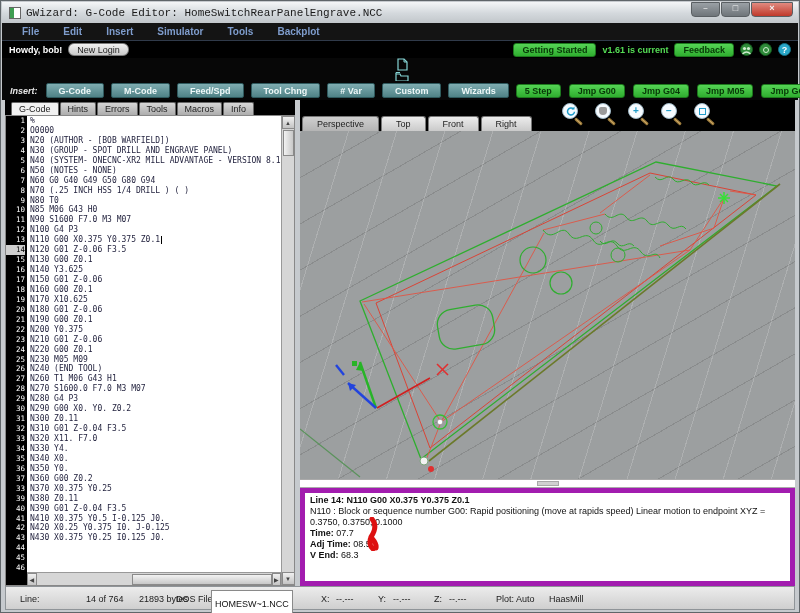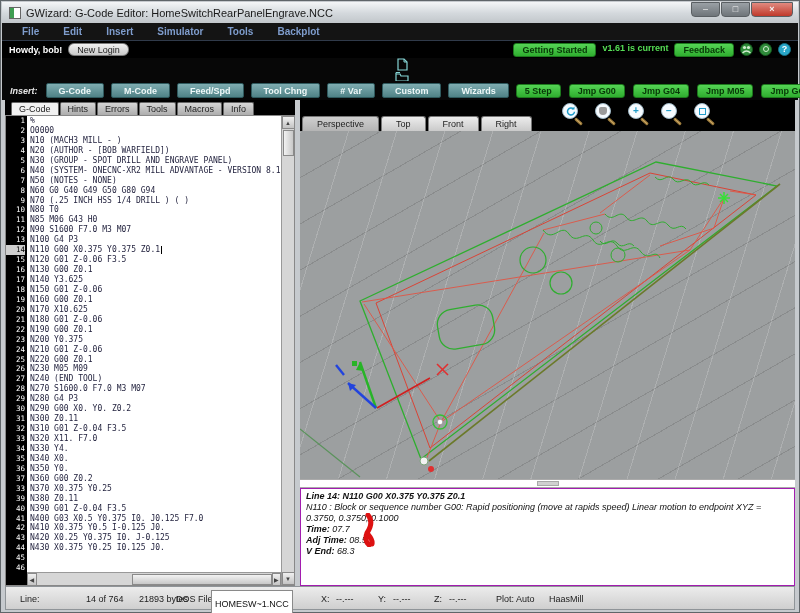--- a/index.html
+++ b/index.html
@@ -4,39 +4,39 @@
 <style>
   html,body{margin:0;padding:0;}
   body{width:800px;height:613px;position:relative;background:#b9bdc1;
        font-family:"Liberation Sans",sans-serif;overflow:hidden;}
   *{box-sizing:border-box;}
 
   
   #frame{position:absolute;inset:0;background:#c6cace;border:1px solid #5f6569;}
   #titlebar{position:absolute;top:1px;left:1px;right:1px;height:21px;
     background:linear-gradient(#f4f6f7,#d3d8dc 55%,#c2c7cb);
-    display:flex;align-items:center;padding-left:7px;font-size:11px;color:#1a1a1a;}
+    display:flex;align-items:center;padding-left:7px;font-size:11px;color:#1a1a1a;font-family:Liberation Mono, monospace;}
   #app-icon{width:12px;height:12px;border:1px solid #666;margin-right:5px;
     background:linear-gradient(90deg,#3f9e52 0 45%,#ffffff 45%);}
   #win-controls{position:absolute;right:5px;top:0;display:flex;gap:1px;}
   .winbtn{width:29px;height:15px;border:1px solid #5a5f63;border-radius:0 0 4px 4px;
     background:linear-gradient(#9aa0a5,#6f757a);color:#f2f2f2;font-size:9px;
     display:flex;align-items:center;justify-content:center;line-height:1;}
   .winbtn.close{background:linear-gradient(#e08a7f,#c0392b);width:42px;font-weight:bold;}
 
   
   #menubar{position:absolute;top:22px;left:1px;right:1px;height:18px;background:#141414;
     display:flex;align-items:center;gap:24px;padding-left:20px;border-bottom:1px solid #303a4a;}
   .menu-item{color:#7e9ccc;font-weight:bold;font-size:10px;cursor:default;}
   #howdybar{position:absolute;top:40px;left:1px;right:1px;height:17px;background:#000;
     display:flex;align-items:center;padding:0 7px;gap:6px;}
   #greeting{color:#fff;font-size:9px;font-weight:bold;}
   .btn-silver{background:linear-gradient(#f2f2f2,#c9c9c9);border:1px solid #7a7a7a;
     border-radius:6px;font-size:9px;padding:0 8px;height:13px;display:flex;align-items:center;color:#222;}
-  #howdy-right{margin-left:auto;display:flex;gap:6px;}
+  #howdy-right{margin-left:auto;display:flex;align-items:center;gap:6px;}
   .btn-green{background:linear-gradient(#55d455,#2fae2f);border:1px solid #1d7a1d;
     border-radius:3px;color:#073807;font-weight:bold;font-size:9px;height:14px;
     padding:0 8px;display:flex;align-items:center;white-space:nowrap;}
   #version-status{color:#55dd55;font-weight:bold;font-size:9px;}
   .circ{width:13px;height:13px;border-radius:50%;display:flex;align-items:center;
     justify-content:center;}
   .circ.green{background:#2f8a3a;border:1px solid #145a1e;}
   .circ.teal{background:#2aa7c9;border:1px solid #147086;color:#fff;font-size:9px;font-weight:bold;}
   .ring{width:6px;height:6px;border:1.5px solid #cfeccf;border-radius:50%;}
 
@@ -118,21 +118,21 @@
   #viewport{position:absolute;top:31px;left:0;right:0;height:348px;background-color:#9c9fa0;
     background-image:
       repeating-linear-gradient(107deg, rgba(255,255,255,.18) 0 1px, transparent 1px 46px),
       repeating-linear-gradient(150deg, rgba(90,90,90,.28) 0 1px, transparent 1px 40px);
     overflow:hidden;}
   #splitter{position:absolute;top:379px;left:0;right:0;height:9px;background:#fff;
     border-top:1px solid #aaa;border-bottom:1px solid #aaa;display:flex;
     align-items:center;justify-content:center;}
   #splitter .thumb{width:22px;height:5px;background:#d0d0d0;border:1px solid #a8a8a8;}
   #info-panel{position:absolute;top:388px;left:0;right:0;bottom:0;background:#fff;
-    border:1px solid #a21caf;padding:2px 5px;font-size:9px;color:#111;line-height:11px;font-style:italic;}
+    border:5px solid #a21caf;padding:2px 5px;font-size:9px;color:#111;line-height:11px;}
   #info-panel .b{font-weight:bold;}
   #red-scribble{position:absolute;left:57px;top:24px;}
 
   
   #statusbar{position:absolute;left:4px;right:4px;top:585px;height:24px;
     background:linear-gradient(#ececec,#cfcfcf);border:1px solid #8f9498;
     font-size:9px;color:#222;}
   #statusbar span{position:absolute;top:7px;white-space:pre;}
   #dos-input{position:absolute;left:205px;top:3px;width:82px;height:28px;
     background:#fff;border:1px solid #8a8a8a;font-size:9px;padding:0 3px;
@@ -369,21 +369,20 @@
           <div class="gut-row">41</div>
           <div class="gut-row">42</div>
           <div class="gut-row">43</div>
           <div class="gut-row">44</div>
           <div class="gut-row">45</div>
           <div class="gut-row">46</div>
         </div>
       <div id="code-lines">
           <div class="code-row">%</div>
           <div class="code-row">O0000</div>
-          <div class="code-row">N10 (MACH3 MILL - )</div>
           <div class="code-row">N20 (AUTHOR - [BOB WARFIELD])</div>
           <div class="code-row">N30 (GROUP - SPOT DRILL AND ENGRAVE PANEL)</div>
           <div class="code-row">N40 (SYSTEM- ONECNC-XR2 MILL ADVANTAGE - VERSION 8.12)</div>
           <div class="code-row">N50 (NOTES - NONE)</div>
           <div class="code-row">N60 G0 G40 G49 G50 G80 G94</div>
           <div class="code-row">N70 (.25 INCH HSS 1/4 DRILL ) ( )</div>
           <div class="code-row">N80 T0</div>
           <div class="code-row">N85 M06 G43 H0</div>
           <div class="code-row">N90 S1600 F7.0 M3 M07</div>
           <div class="code-row">N100 G4 P3</div>
@@ -394,34 +393,34 @@
           <div class="code-row">N150 G01 Z-0.06</div>
           <div class="code-row">N160 G00 Z0.1</div>
           <div class="code-row">N170 X10.625</div>
           <div class="code-row">N180 G01 Z-0.06</div>
           <div class="code-row">N190 G00 Z0.1</div>
           <div class="code-row">N200 Y0.375</div>
           <div class="code-row">N210 G01 Z-0.06</div>
           <div class="code-row">N220 G00 Z0.1</div>
           <div class="code-row">N230 M05 M09</div>
           <div class="code-row">N240 (END TOOL)</div>
+          <div class="code-row">N260 T1 M06 G43 H1</div>
           <div class="code-row">N270 S1600.0 F7.0 M3 M07</div>
           <div class="code-row">N280 G4 P3</div>
           <div class="code-row">N290 G00 X0. Y0. Z0.2</div>
           <div class="code-row">N300 Z0.11</div>
           <div class="code-row">N310 G01 Z-0.04 F3.5</div>
           <div class="code-row">N320 X11. F7.0</div>
           <div class="code-row">N330 Y4.</div>
           <div class="code-row">N340 X0.</div>
           <div class="code-row">N350 Y0.</div>
           <div class="code-row">N360 G00 Z0.2</div>
           <div class="code-row">N370 X0.375 Y0.25</div>
           <div class="code-row">N380 Z0.11</div>
           <div class="code-row">N390 G01 Z-0.04 F3.5</div>
-          <div class="code-row">N400 G03 X0.5 Y0.375 I0. J0.125 F7.0</div>
           <div class="code-row">N410 X0.375 Y0.5 I-0.125 J0.</div>
           <div class="code-row">N420 X0.25 Y0.375 I0. J-0.125</div>
           <div class="code-row">N430 X0.375 Y0.25 I0.125 J0.</div>
         </div>
       <div id="vscroll">
         <div class="sc-arrow">▲</div>
         <div id="vthumb"></div>
         <div class="filler"></div>
         <div class="sc-arrow">▼</div>
       </div>

